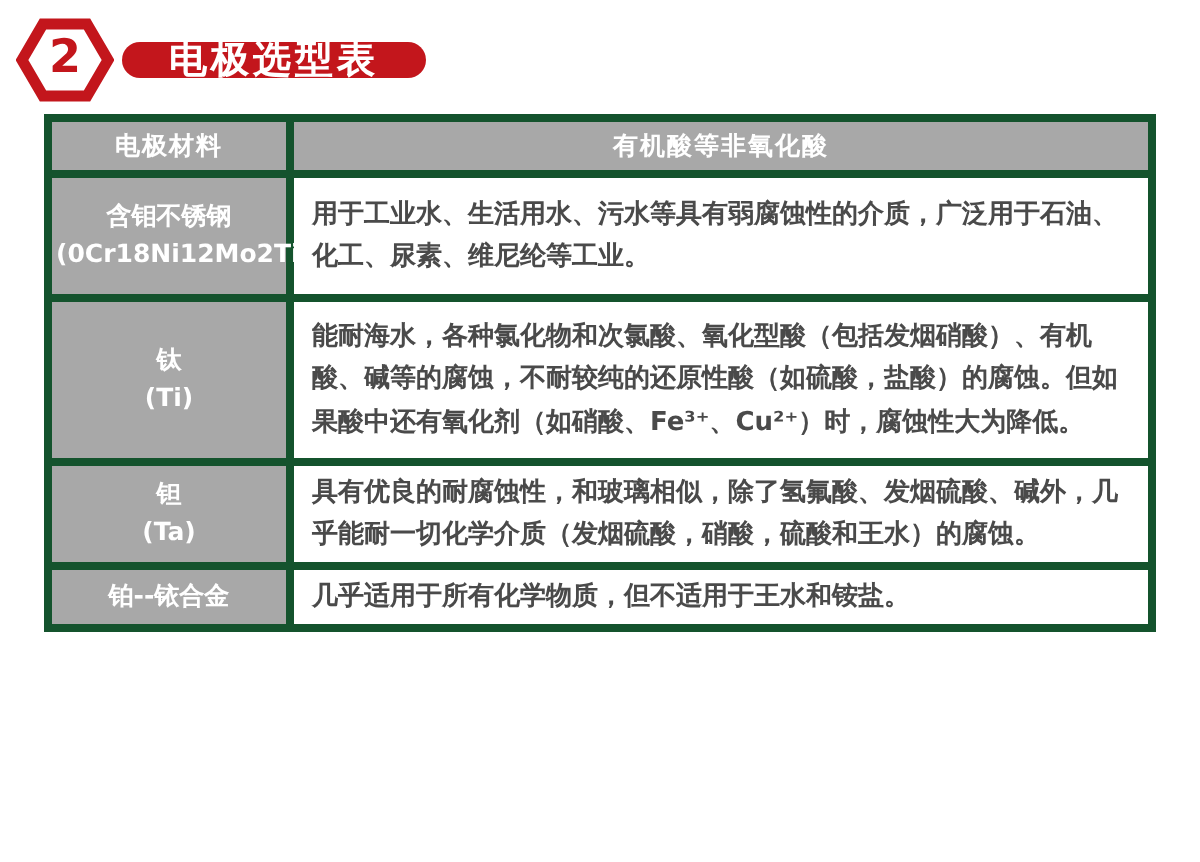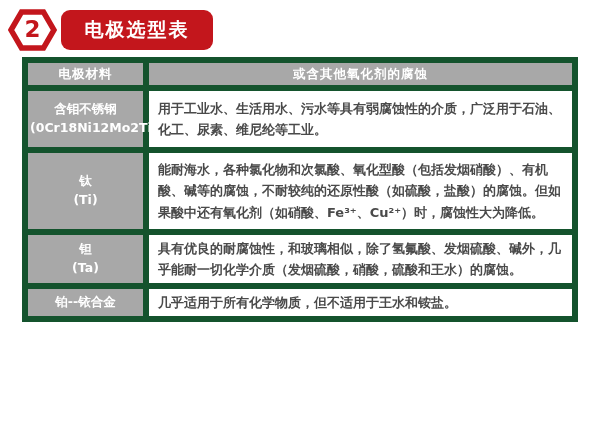--- a/index.html
+++ b/index.html
@@ -17,38 +17,38 @@
   .hex-wrap { position: relative; width: 49px; height: 42px; z-index: 2; }
   .hex-wrap svg { display: block; }
   .hex-num {
     position: absolute; inset: 0;
     display: flex; align-items: center; justify-content: center;
     color: #c3161c; font-size: 23px; font-weight: bold;
     padding-bottom: 2px;
   }
   .title-pill {
     margin-left: 4px;
-    height: 40px; min-width: 152px;
+    height: 18px; min-width: 152px;
     background: #c3161c;
     border-radius: 9px;
     color: #ffffff; font-size: 19px; font-weight: bold;
     display: flex; align-items: center; justify-content: center;
     padding: 0 20px;
     letter-spacing: 2px;
   }
 
   
   table.sel {
     position: absolute; left: 22px; top: 57px;
     width: 556px;
     border-collapse: collapse;
     table-layout: fixed;
   }
   table.sel td, table.sel th {
-    border: 6px solid #14532d;
+    border: 4px solid #14532d;
     vertical-align: middle;
   }
   col.c-mat  { width: 121px; }
   th.hcell {
     background: #a8a8a8; color: #ffffff;
     font-size: 12.5px; font-weight: bold;
     text-align: center; height: 28px;
     letter-spacing: 1px;
   }
   td.mat {
@@ -90,21 +90,21 @@
   </div>
 
   <table class="sel">
     <colgroup>
         <col class="c-mat">
         <col>
       </colgroup>
     <tbody>
         <tr class="r0">
       <th class="hcell">电极材料</th>
-      <th class="hcell">或含其他氧化剂的腐蚀</th>
+      <th class="hcell">有机酸等非氧化酸</th>
     </tr>
     <tr class="r1">
       <td class="mat">含钼不锈钢
 (0Cr18Ni12Mo2Ti)</td>
       <td class="desc">用于工业水、生活用水、污水等具有弱腐蚀性的介质，广泛用于石油、化工、尿素、维尼纶等工业。</td>
     </tr>
     <tr class="r4">
       <td class="mat">钛
 (Ti)</td>
       <td class="desc">能耐海水，各种氯化物和次氯酸、氧化型酸（包括发烟硝酸）、有机酸、碱等的腐蚀，不耐较纯的还原性酸（如硫酸，盐酸）的腐蚀。但如果酸中还有氧化剂（如硝酸、Fe³⁺、Cu²⁺）时，腐蚀性大为降低。</td>

